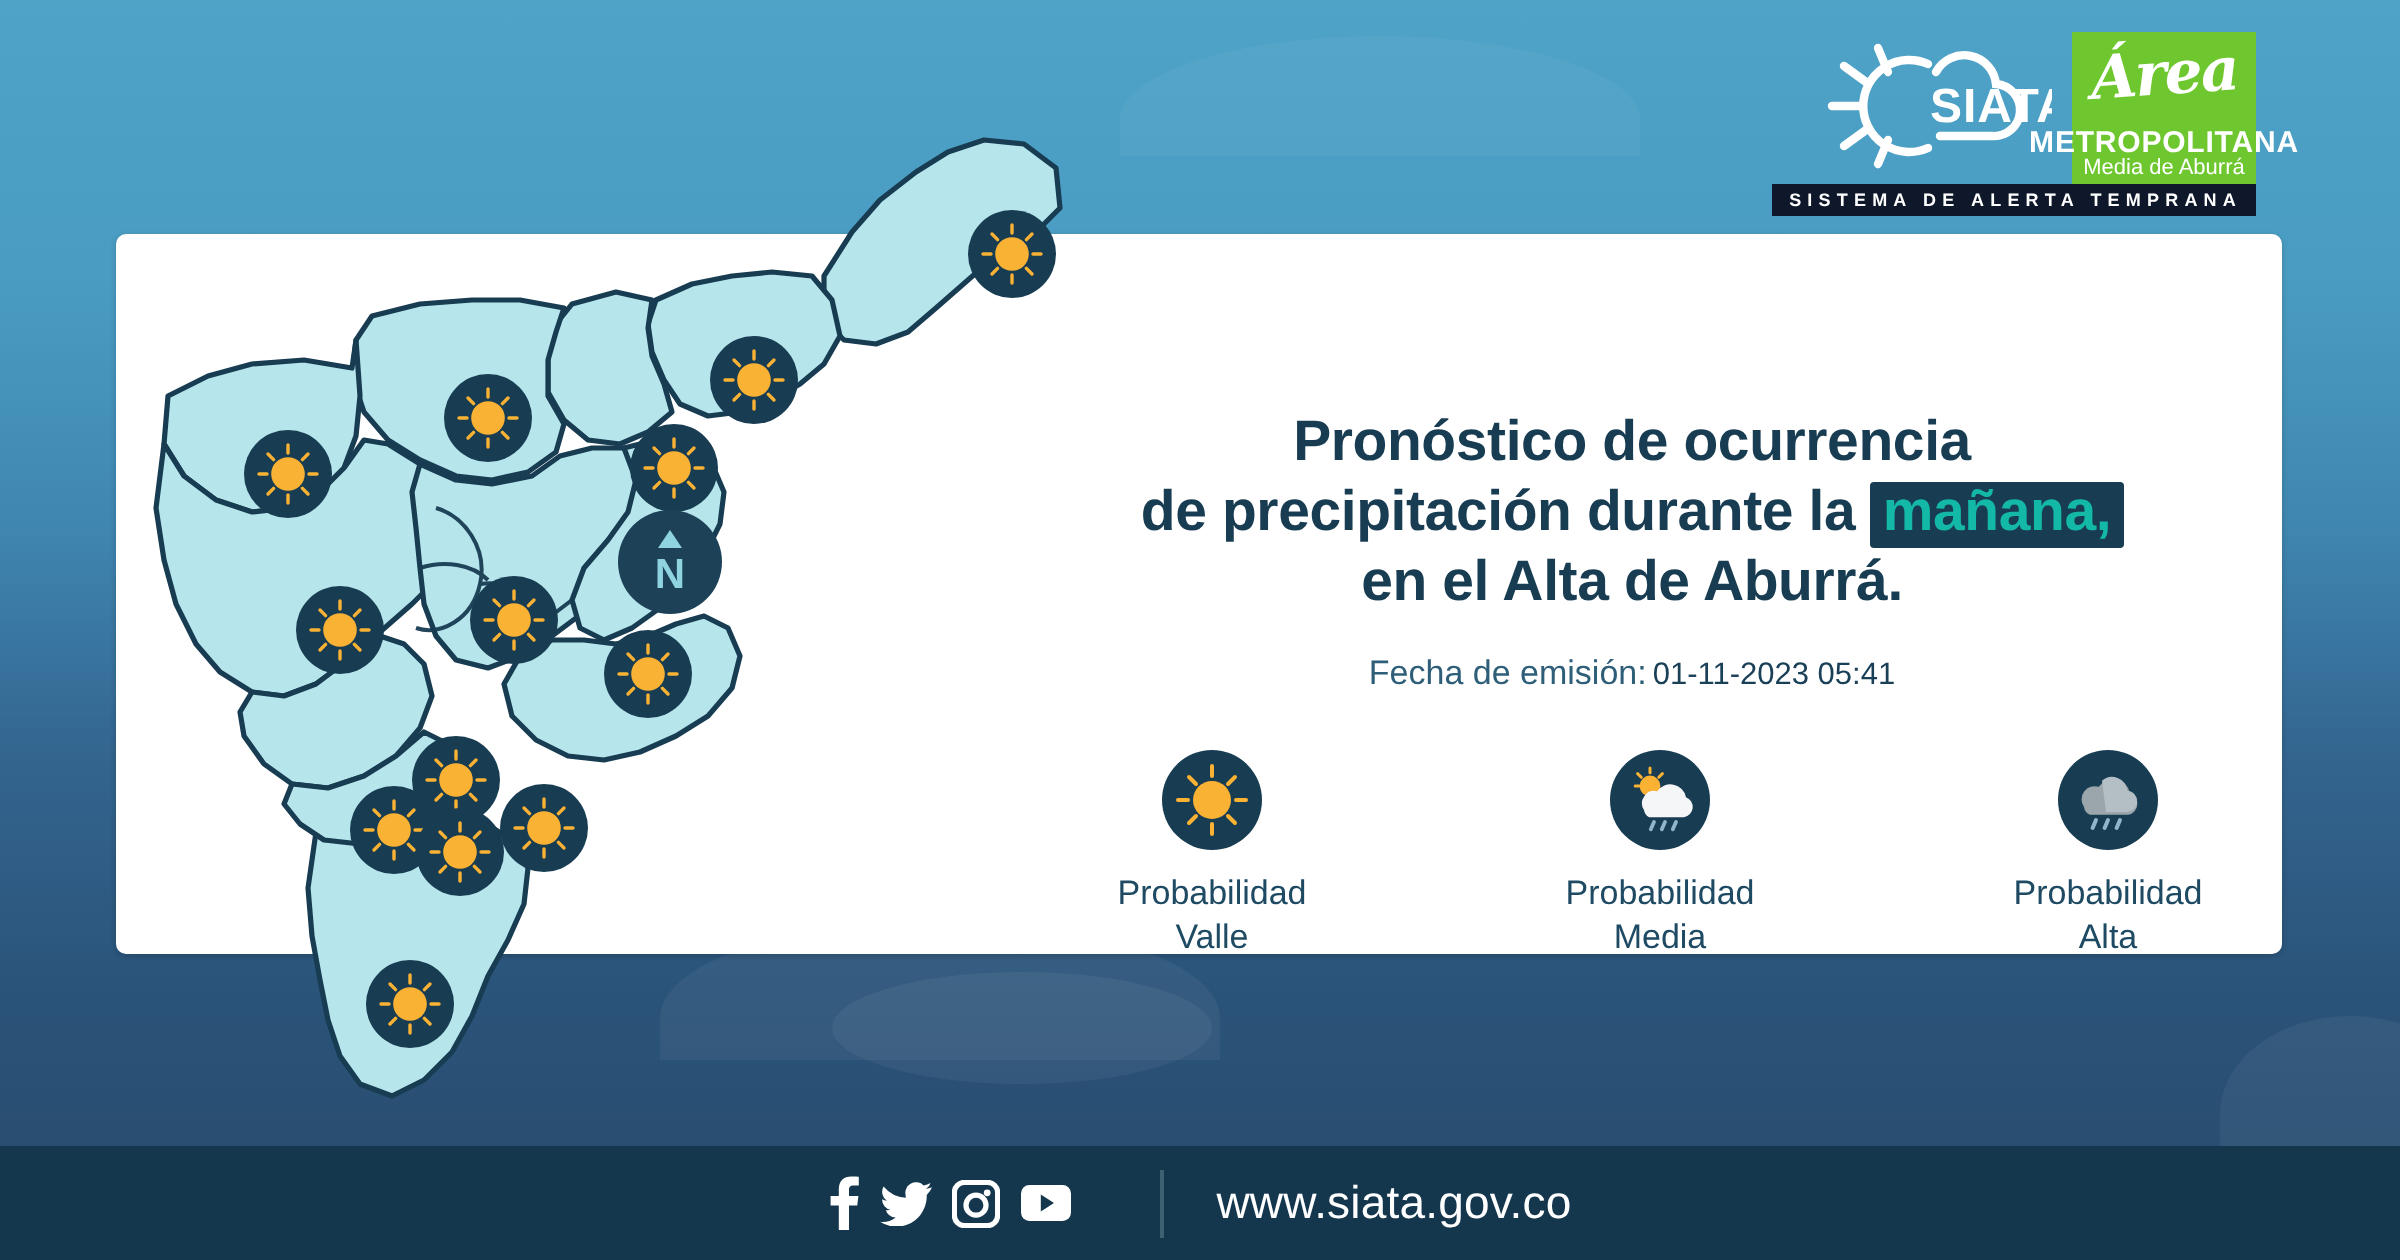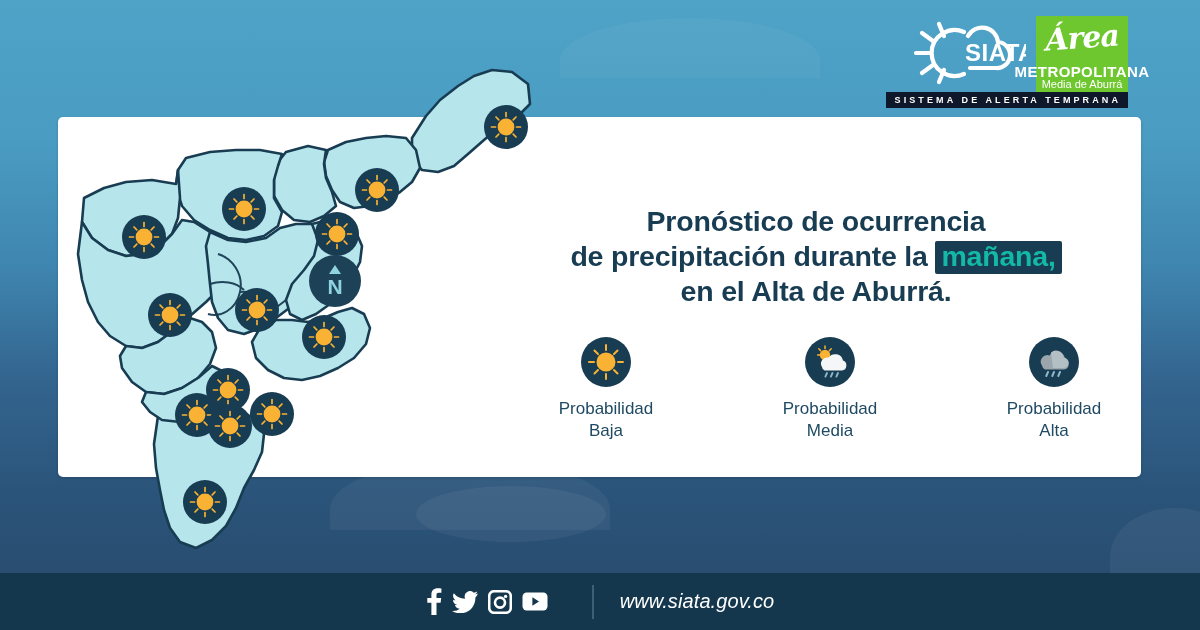--- a/index.html
+++ b/index.html
@@ -109,21 +109,21 @@
   
   .footer {
     position:absolute; left:0; bottom:0; width:1200px; height:57px;
     background:#14374d; z-index:7;
     display:flex; align-items:center; justify-content:center; gap:0;
   }
   .soc { display:flex; align-items:center; gap:10px; margin-right:18px;}
   .soc svg { display:block; }
   .handle { color:#fff; font-size:23px; letter-spacing:.1px; }
   .fdiv { width:2px; height:34px; background:#3d6072; margin:0 26px; }
-  .url { color:#fff; font-size:20px; letter-spacing:.1px;font-style:italic; }
+  .url { color:#fff; font-size:23px; letter-spacing:.1px; }
 </style>
 </head>
 <body>
 
 <div class="bg">
   <div class="bg-cloud c6"></div>
   <div class="bg-cloud c1"></div>
   <div class="bg-cloud c2"></div>
   <div class="bg-cloud c3"></div>
   <div class="bg-cloud c4"></div>
@@ -440,41 +440,44 @@
 <div class="right">
   <div class="title">
     <div>Pronóstico de ocurrencia</div>
     <div>
       <span>de precipitación durante la</span>
       <span class="hl">mañana,</span>
     </div>
     <div>en el Alta de Aburrá.</div>
   </div>
 
+  <div class="fecha">
+    <span class="lbl">Fecha de emisión:</span><span class="val">01-11-2023 05:41</span>
+  </div>
 
   <div class="legend">
 
     <div class="leg-item">
       <svg class="leg-icon" viewBox="0 0 50 50">
         <circle cx="25" cy="25" r="25" fill="#183c52"></circle>
         <circle cx="25" cy="25" r="9.5" fill="#f9b233"></circle>
         <g stroke="#f9b233" stroke-width="2" stroke-linecap="round">
           <line x1="25" y1="8" x2="25" y2="13"></line>
             <line x1="25" y1="37" x2="25" y2="42"></line>
           <line x1="8" y1="25" x2="13" y2="25"></line>
             <line x1="37" y1="25" x2="42" y2="25"></line>
           <line x1="13.5" y1="13.5" x2="17" y2="17"></line>
             <line x1="33" y1="33" x2="36.5" y2="36.5"></line>
           <line x1="36.5" y1="13.5" x2="33" y2="17"></line>
             <line x1="17" y1="33" x2="13.5" y2="36.5"></line>
         </g>
       </svg>
       <div class="leg-label">
         <div>Probabilidad</div>
-        <div>Baja</div>
+        <div>Valle</div>
       </div>
     </div>
 
     <div class="leg-item">
       <svg class="leg-icon" viewBox="0 0 50 50">
         <circle cx="25" cy="25" r="25" fill="#183c52"></circle>
         <circle cx="20" cy="18" r="5.2" fill="#f9b233"></circle>
         <g stroke="#f9b233" stroke-width="1.5" stroke-linecap="round">
           <line x1="20" y1="9" x2="20" y2="11.4"></line>
             <line x1="12.6" y1="18" x2="15" y2="18"></line>

